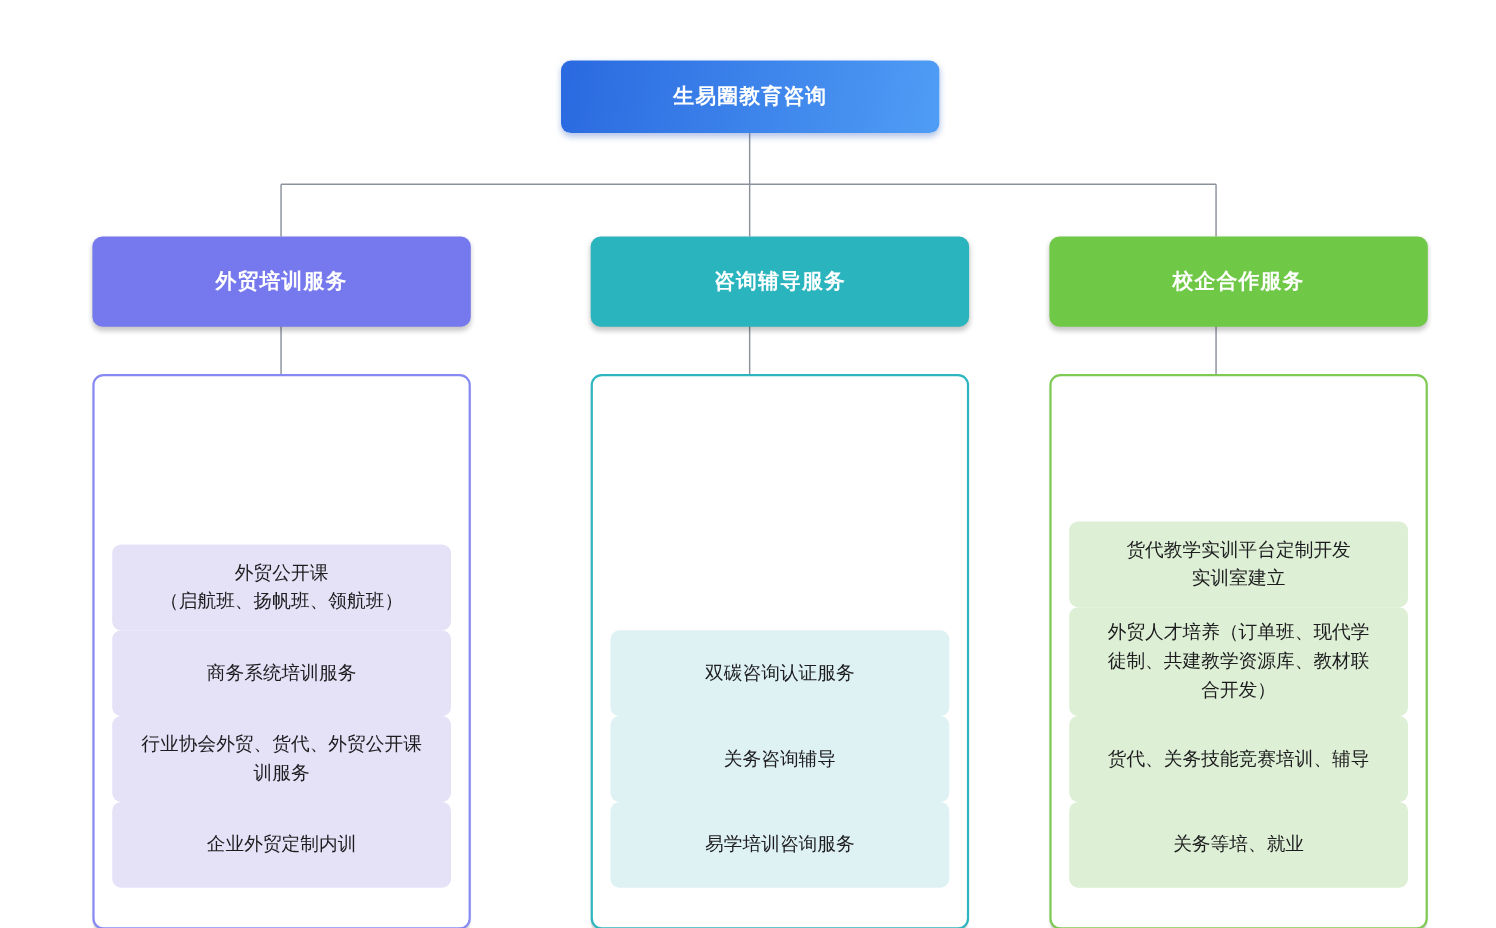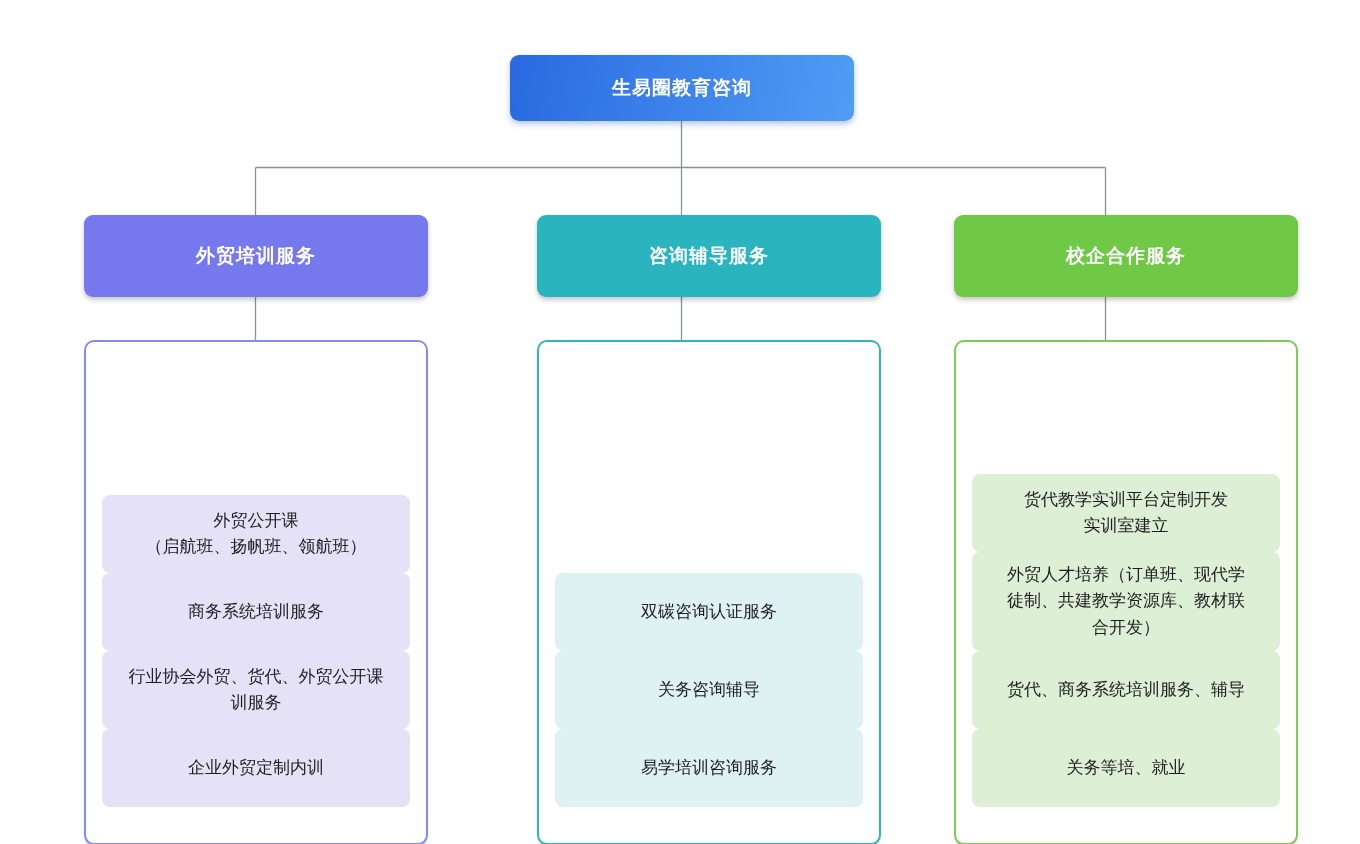--- a/index.html
+++ b/index.html
@@ -132,18 +132,18 @@
   <div class="branch pos-2" style="--accent: #6fc846; --border: #7dca54; --tint: #ddefd5;">
     <div class="branch-header">
       <span>校企合作服务</span>
     </div>
     <div class="branch-body">
         <div class="item">货代教学实训平台定制开发
 实训室建立</div>
         <div class="item">外贸人才培养（订单班、现代学
 徒制、共建教学资源库、教材联
 合开发）</div>
-        <div class="item">货代、商务系统培训服务、辅导</div>
+        <div class="item">货代、关务技能竞赛培训、辅导</div>
         <div class="item">关务等培、就业</div>
       </div>
   </div>
 
 </div>
 
 </body></html>

